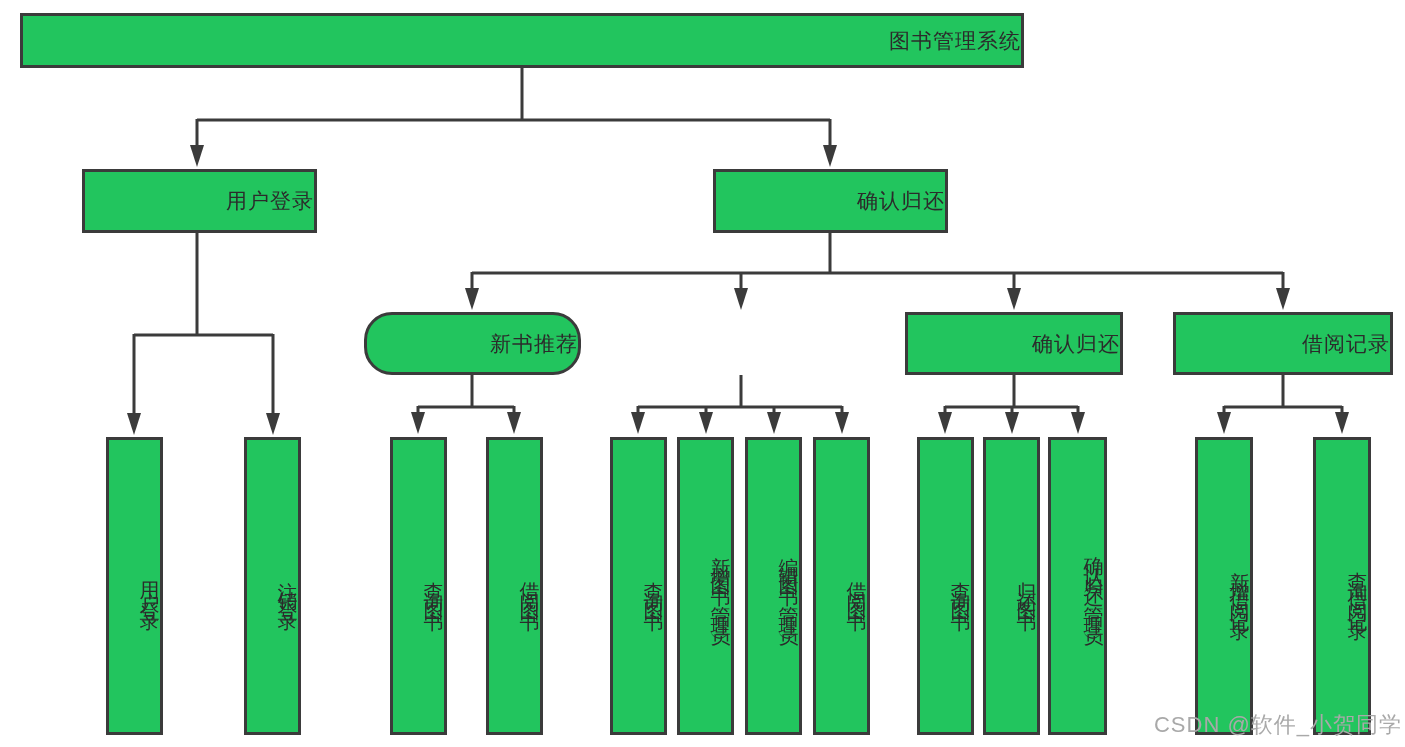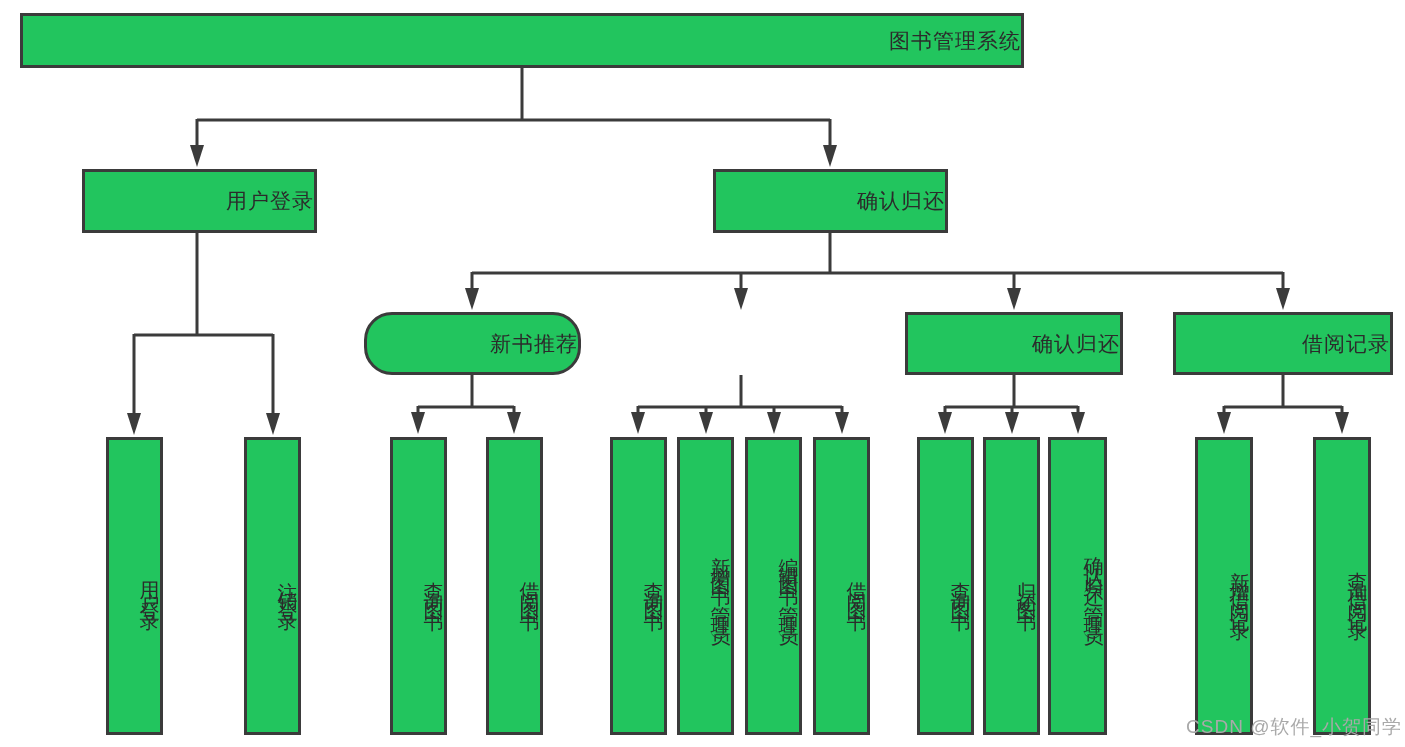--- a/index.html
+++ b/index.html
@@ -37,21 +37,21 @@
     text-orientation: mixed;
     font-size: 20px;
     letter-spacing: 10px;
     line-height: 1;
     color: #2b2b2b;
   }
   .watermark {
     position: absolute;
     right: 3px;
     bottom: 7px;
-    font-size: 19px;
+    font-size: 22px;
     color: #a9a9a9;
     letter-spacing: 1px;
     white-space: nowrap;
   }
 </style>
 </head>
 <body>
 
 <div class="canvas">
 

